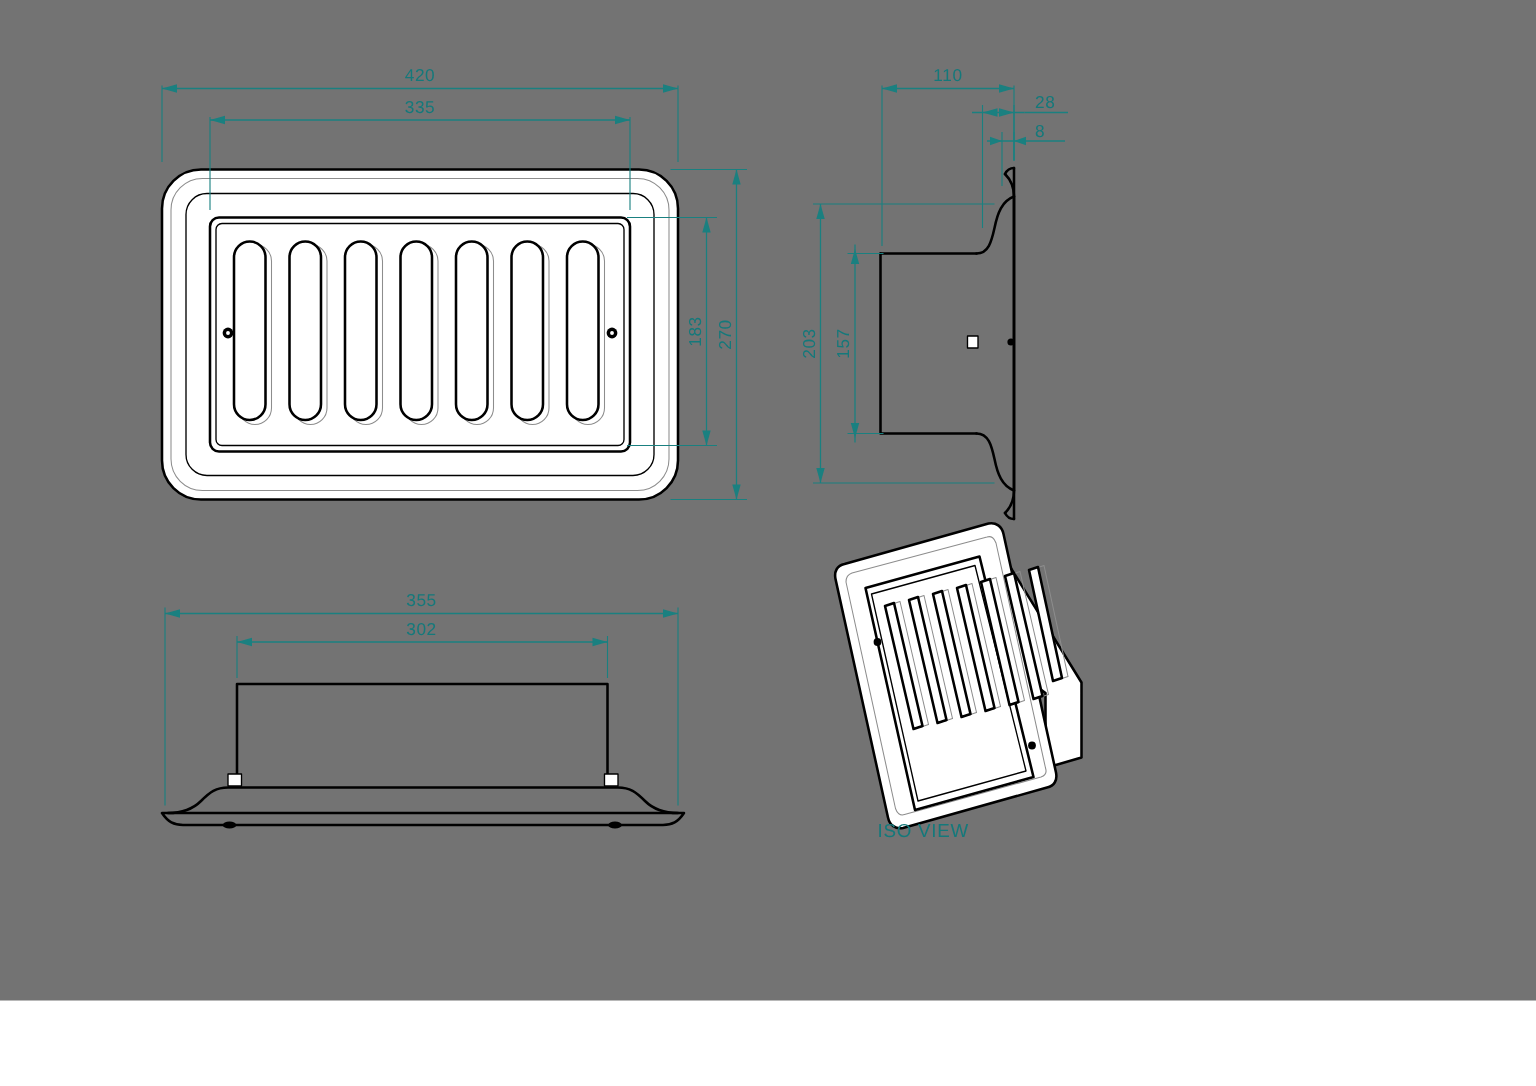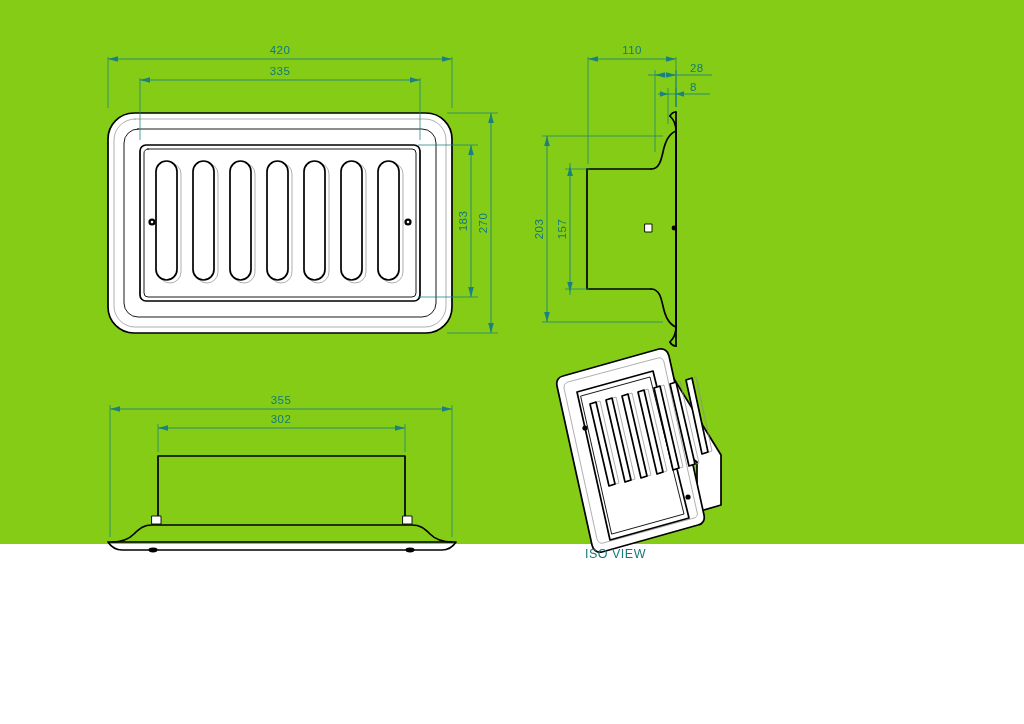--- a/index.html
+++ b/index.html
@@ -9,22 +9,22 @@
   }
   body {
     width: 1024px;
     height: 724px;
     overflow: hidden;
     font-family: "Liberation Sans", sans-serif;
   }
   #drawing-sheet {
     position: relative;
     width: 1024px;
-    height: 544px;
-    background: #84cc16;
+    height: 667px;
+    background: #737373;
   }
   svg.sheet-svg {
     display: block;
     width: 1024px;
     height: 724px;
   }
   .outline {
     fill: none;
     stroke: #000000;
     stroke-width: 1.7;

